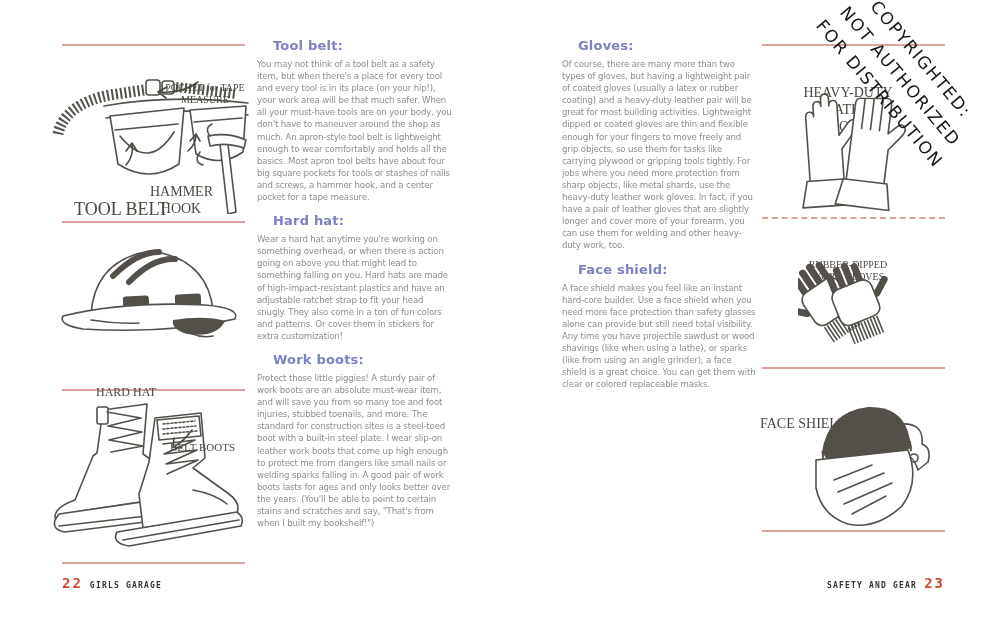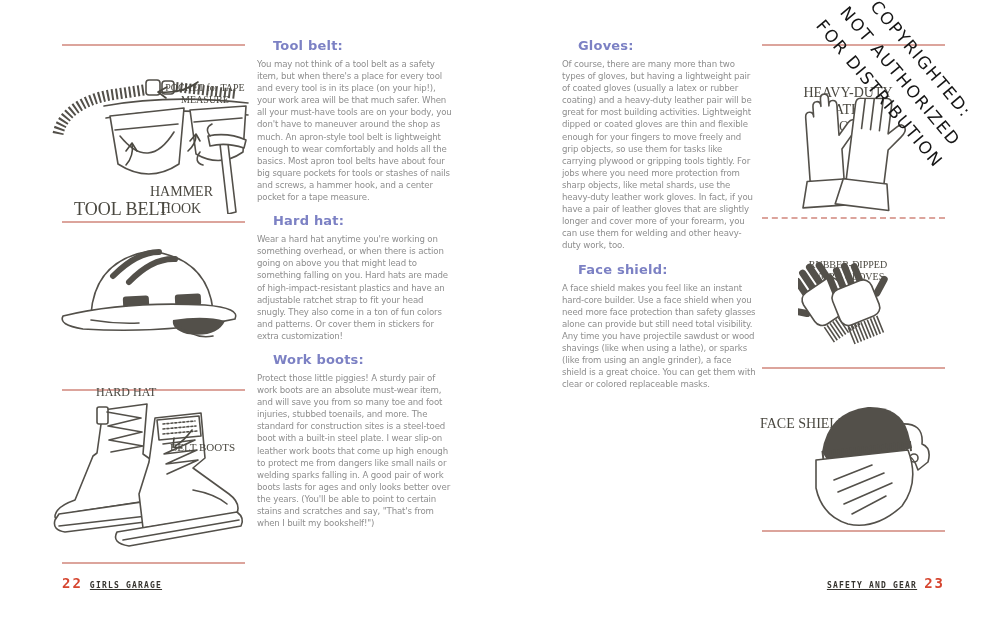--- a/index.html
+++ b/index.html
@@ -13,21 +13,21 @@
   .text-col h3{margin:0 0 4px 16px;font:bold 13px/16px "DejaVu Sans",sans-serif;
                color:#7c81c4;letter-spacing:.2px;}
   .text-col p{margin:0 0 10px 0;font:8.6px/12.1px "DejaVu Sans",sans-serif;
               color:#8e8e8e;letter-spacing:-.15px;}
   
   .hand{position:absolute;font-family:Liberation Serif, serif;color:#4a4840;
         text-align:center;line-height:1.2;margin-top:32px;}
   
   .footer{position:absolute;display:flex;align-items:baseline;gap:7px;}
   .folio{font:bold 14px "DejaVu Sans Mono",monospace;color:#d6452f;letter-spacing:2px;}
-  .runhead{font:bold 8px "DejaVu Sans Mono",monospace;color:#35332e;letter-spacing:1.2px;text-decoration:underline;}
+  .runhead{font:bold 8px "DejaVu Sans Mono",monospace;color:#35332e;letter-spacing:1.2px;}
   
   .watermark{position:absolute;left:793px;top:36px;width:214px;text-align:center;
              transform:rotate(50deg);color:#151515;
              font:17px/27px "DejaVu Sans",sans-serif;letter-spacing:1.5px;z-index:9;}
   
   figure{position:absolute;margin:0;}
   svg{display:block;}
   .ink{stroke:#53504a;stroke-width:1.6;fill:none;stroke-linecap:round;stroke-linejoin:round;}
   .ink-fill{stroke:#53504a;stroke-width:1.6;fill:#ffffff;stroke-linejoin:round;}
   .dark{fill:#53504a;stroke:none;}

